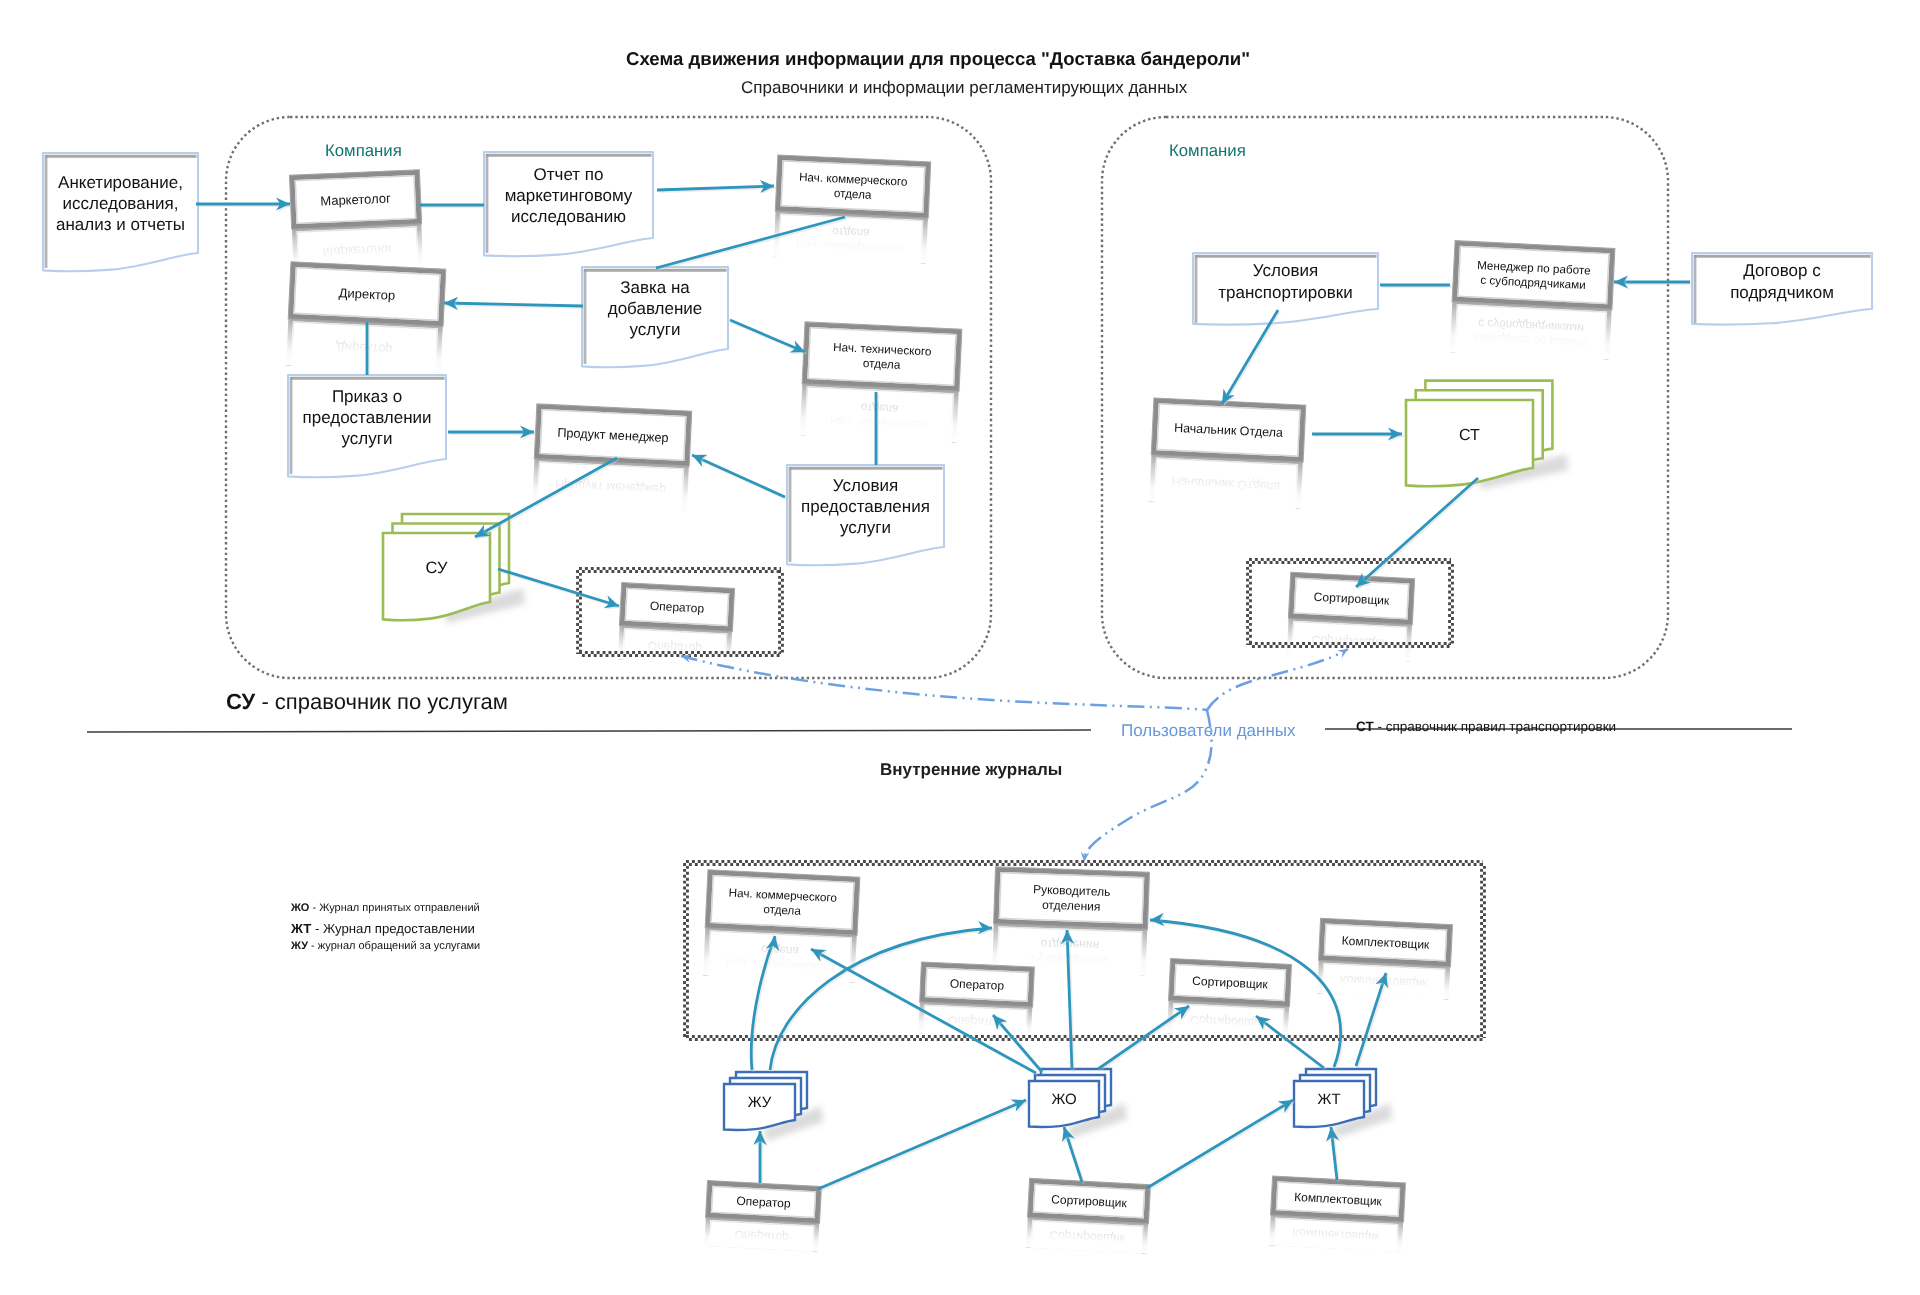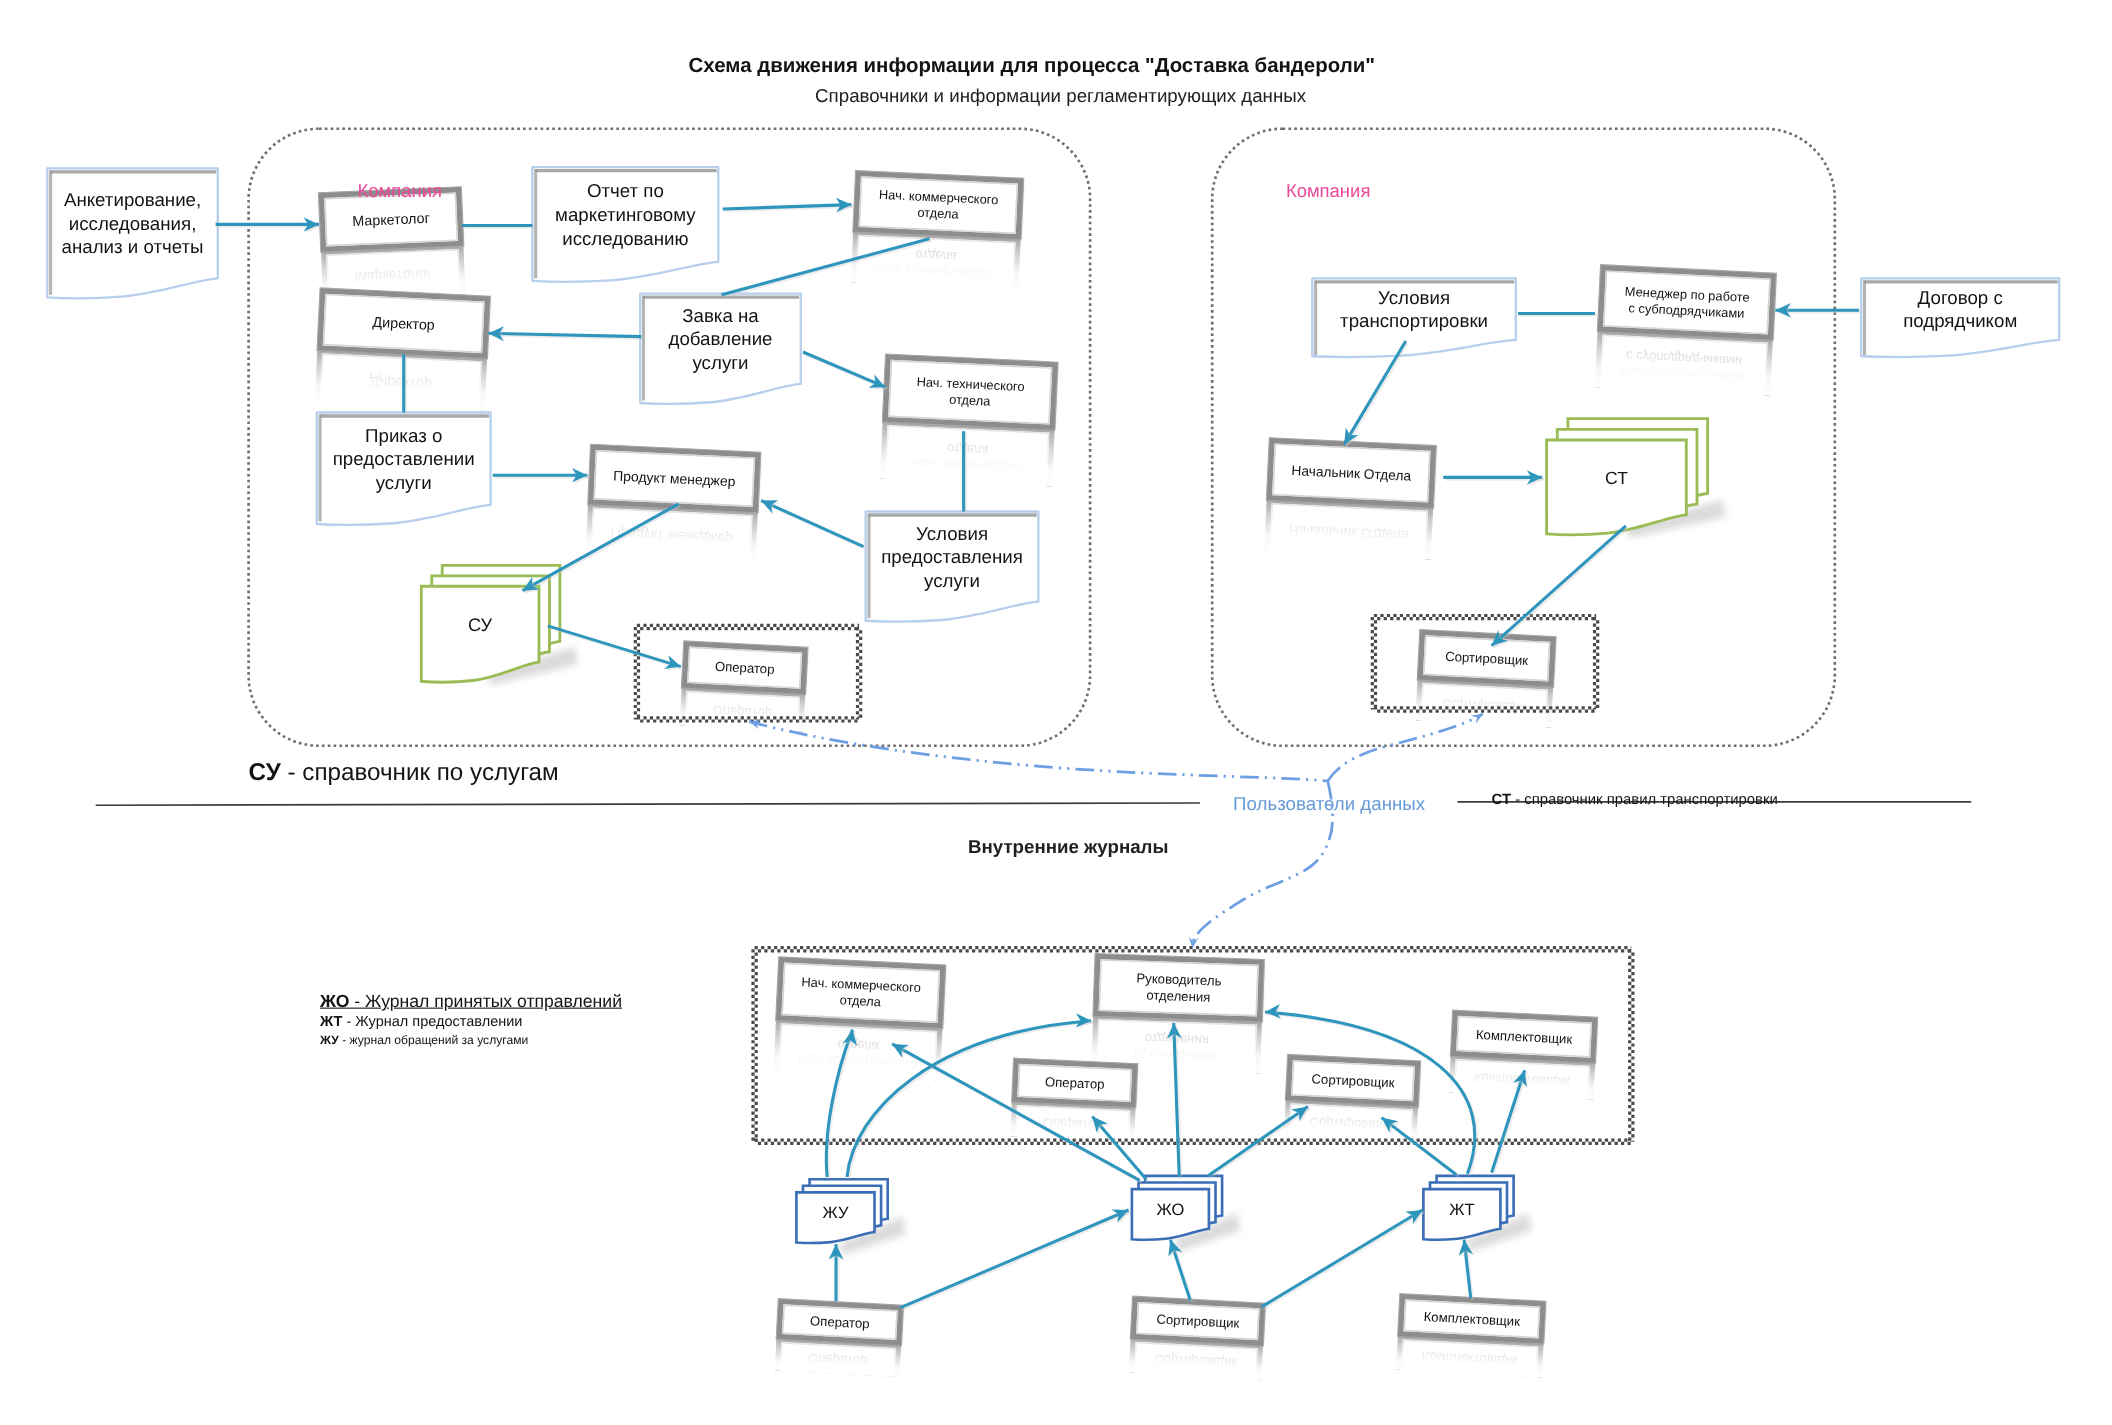--- a/index.html
+++ b/index.html
@@ -2,21 +2,21 @@
 <html><head>
 <meta charset="utf-8">
 <style>
   html,body{margin:0;padding:0;background:#fff;}
   body{width:1920px;height:1295px;overflow:hidden;font-family:"Liberation Sans",sans-serif;-webkit-font-smoothing:antialiased;text-rendering:geometricPrecision;}
   #stage{position:relative;width:1920px;height:1295px;background:#fff;overflow:hidden;}
   svg.layer{position:absolute;left:0;top:0;width:1920px;height:1295px;}
   .abs{position:absolute;}
   .ttl{font-weight:bold;font-size:18.6px;color:#131313;white-space:nowrap;}
   .sub{font-size:17.0px;color:#202020;white-space:nowrap;}
-  .grplabel{font-size:16.8px;color:#ec4899;white-space:nowrap;margin-top:23px;}
+  .grplabel{font-size:16.8px;color:#0f766e;white-space:nowrap;}
   .legend{font-size:17px;color:#141414;white-space:nowrap;}
   .legend .ab{font-weight:bold;}
   .users{font-size:17.0px;color:#6699D8;white-space:nowrap;}
 </style>
 </head>
 <body>
 
 <div id="stage">
   <svg class="layer" id="svg-main">
       <defs>
@@ -762,17 +762,17 @@
     </svg>
   <div id="labels">
       <div class="abs ttl" style="left:626px;top:31px;margin-top:17px;">Схема движения информации для процесса "Доставка бандероли"</div>
       <div class="abs sub" style="left:741px;top:78px;">Справочники и информации регламентирующих данных</div>
       <div class="abs grplabel" style="left:325px;top:141px;">Компания</div>
       <div class="abs grplabel" style="left:1169px;top:141px;">Компания</div>
       <div class="abs users" style="left:1121px;top:721px;">Пользователи данных</div>
       <div class="abs sub" style="left:880px;top:760px;font-weight:bold;">Внутренние журналы</div>
       <div class="abs legend" style="left:226px;top:689px;font-size:22px;"><span class="ab">СУ</span><span> - справочник по услугам</span></div>
       <div class="abs legend" style="left:1356px;top:719px;font-size:13.5px;"><span class="ab">СТ</span><span> - справочник правил транспортировки</span></div>
-      <div class="abs legend" style="left:291px;top:902px;font-size:16px;text-decoration:underline;"><span class="ab">ЖО</span><span> - Журнал принятых отправлений</span></div>
+      <div class="abs legend" style="left:291px;top:902px;font-size:11px;"><span class="ab">ЖО</span><span> - Журнал принятых отправлений</span></div>
       <div class="abs legend" style="left:291px;top:921px;font-size:13.2px;"><span class="ab">ЖТ</span><span> - Журнал предоставлении</span></div>
       <div class="abs legend" style="left:291px;top:940px;font-size:11px;"><span class="ab">ЖУ</span><span> - журнал обращений за услугами</span></div>
     </div>
 </div>
 
 </body></html>

